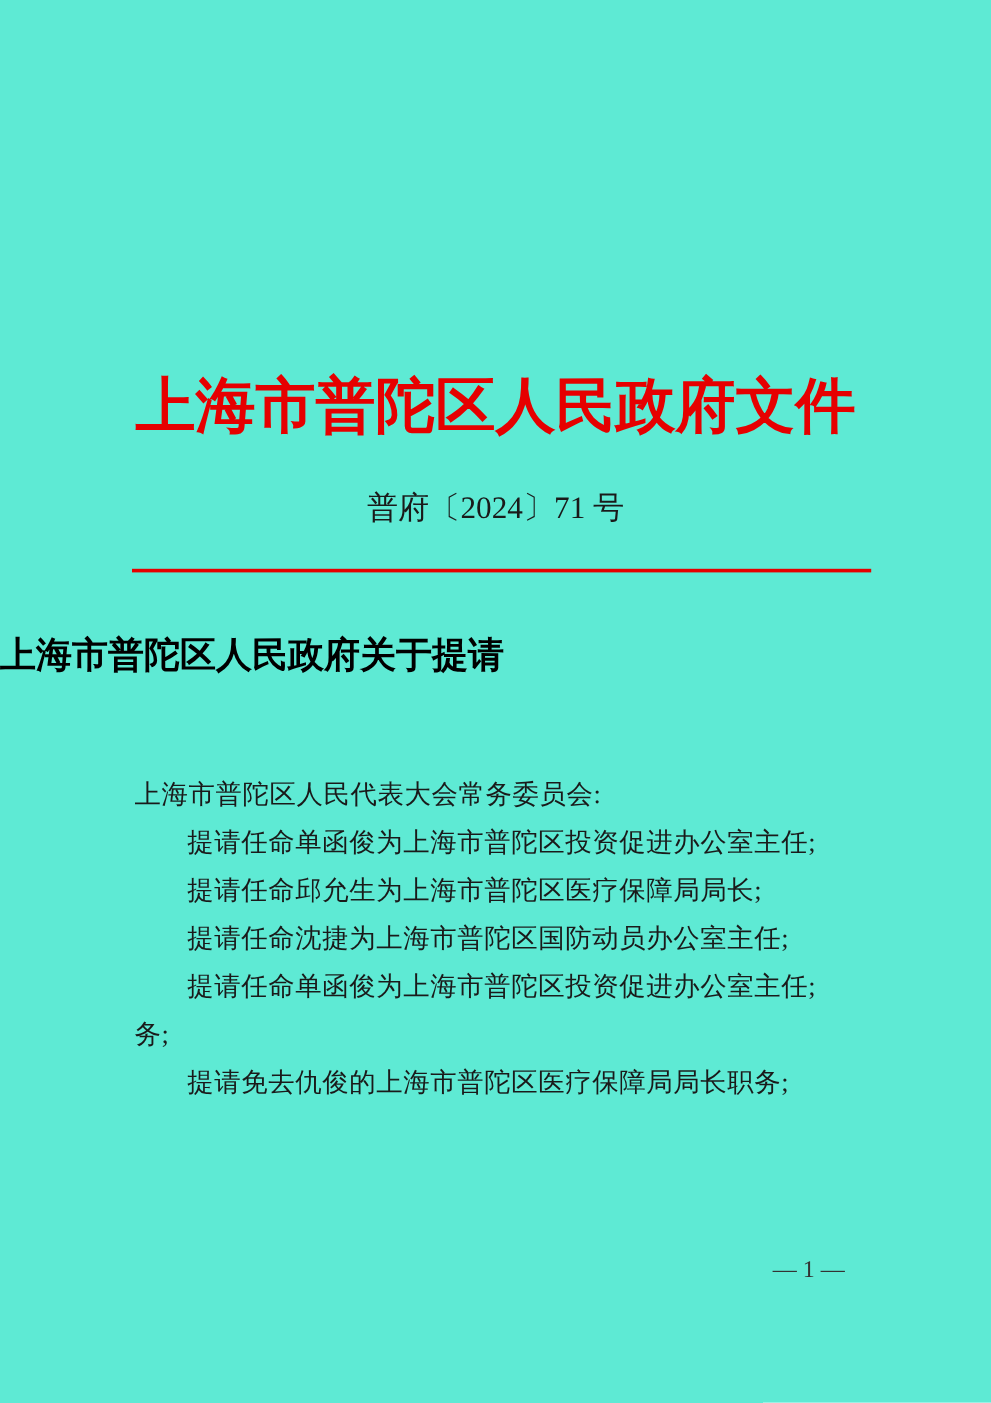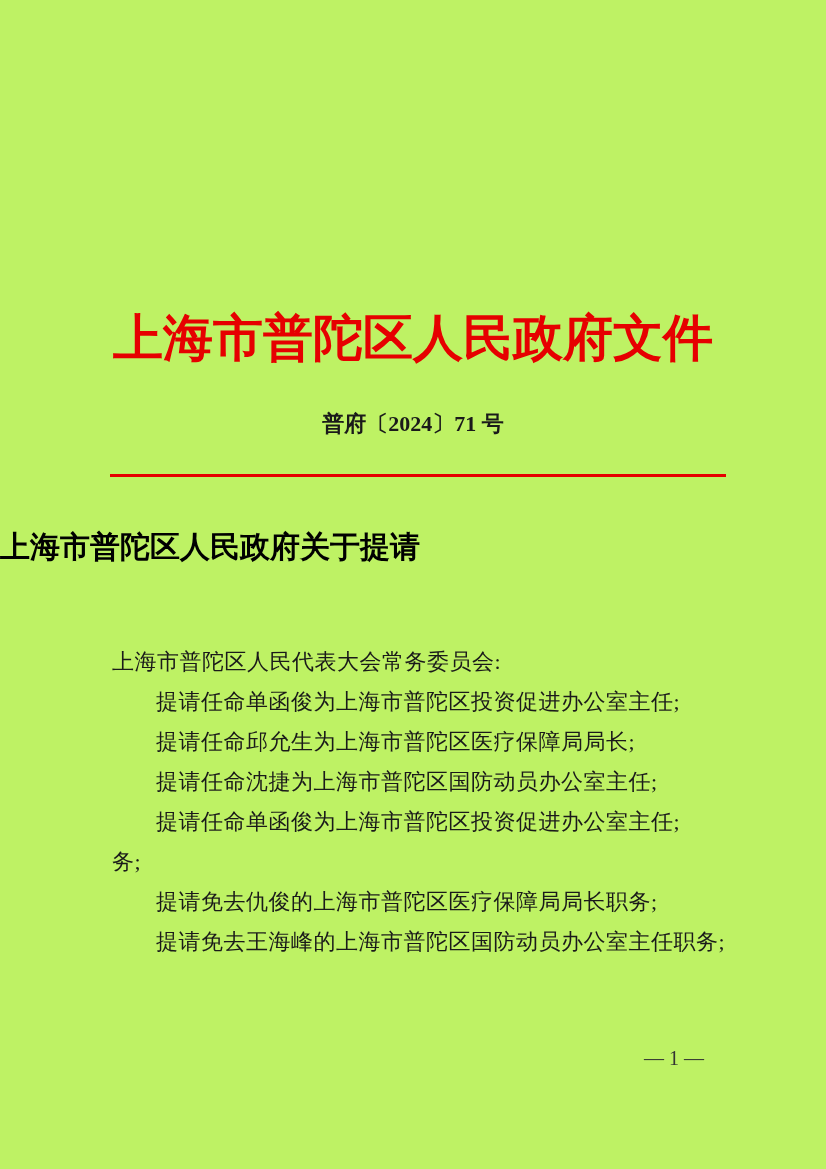--- a/index.html
+++ b/index.html
@@ -4,21 +4,21 @@
 <style>
   html, body {
     margin: 0;
     padding: 0;
     background: #ffffff;
   }
   .page {
     position: relative;
     width: 826px;
     height: 1169px;
-    background: #bef264;
+    background: #5eead4;
     overflow: hidden;
     font-family: "Liberation Serif", "DejaVu Serif", serif;
     color: #1a1a1a;
   }
   .org-title {
     position: absolute;
     top: 308px;
     left: 0;
     width: 100%;
     text-align: center;
@@ -28,25 +28,24 @@
     color: #e60000;
     letter-spacing: 0px;
     white-space: nowrap;
   }
   .doc-number {
     position: absolute;
     top: 409px;
     left: 0;
     width: 100%;
     text-align: center;
-    font-size: 22px;
+    font-size: 26px;
     line-height: 30px;
     color: #1a1a1a;
     white-space: nowrap;
-    font-weight: bold;
   }
   .red-rule {
     position: absolute;
     top: 474px;
     left: 110px;
     width: 616px;
     height: 3px;
     background: #e60000;
   }
   .doc-heading {
@@ -102,18 +101,17 @@
   </div>
 
   <div class="doc-body">
     <div class="body-line">上海市普陀区人民代表大会常务委员会:</div>
     <div class="body-line indent">提请任命单函俊为上海市普陀区投资促进办公室主任;</div>
     <div class="body-line indent">提请任命邱允生为上海市普陀区医疗保障局局长;</div>
     <div class="body-line indent">提请任命沈捷为上海市普陀区国防动员办公室主任;</div>
     <div class="body-line indent">提请任命单函俊为上海市普陀区投资促进办公室主任;</div>
     <div class="body-line">务;</div>
     <div class="body-line indent">提请免去仇俊的上海市普陀区医疗保障局局长职务;</div>
-    <div class="body-line indent">提请免去王海峰的上海市普陀区国防动员办公室主任职务;</div>
   </div>
 
   <div class="page-number">— 1 —</div>
 
 </div>
 
 </body></html>

